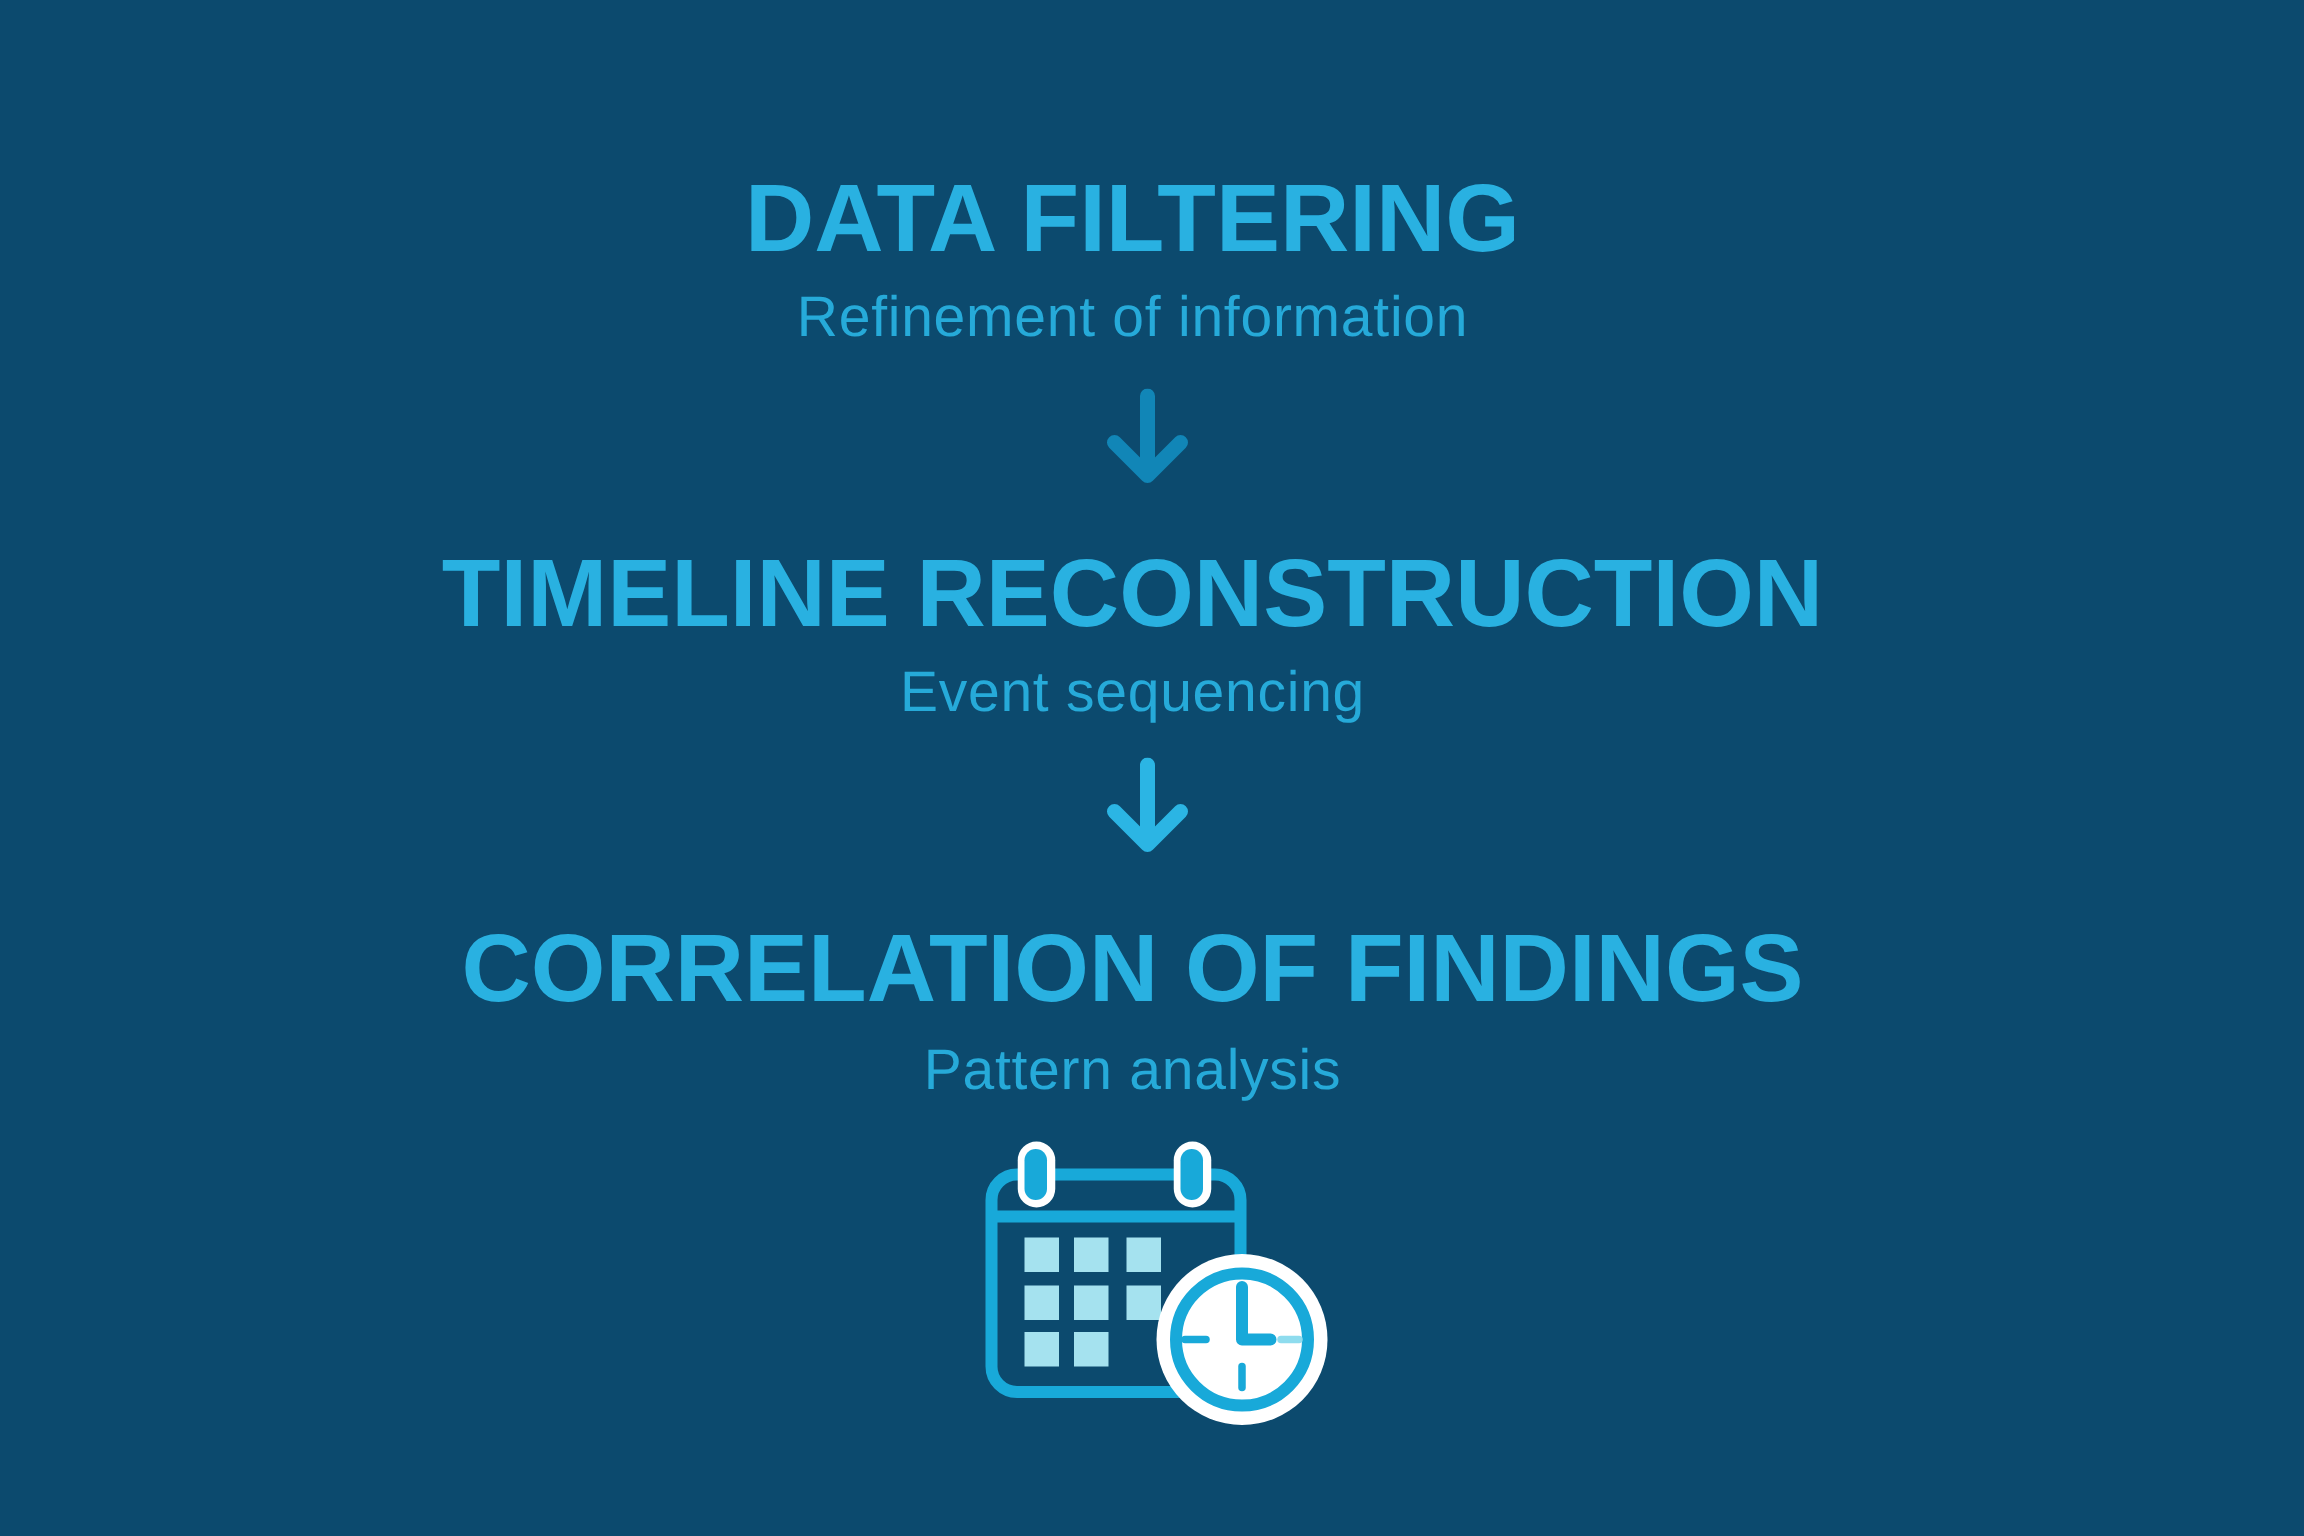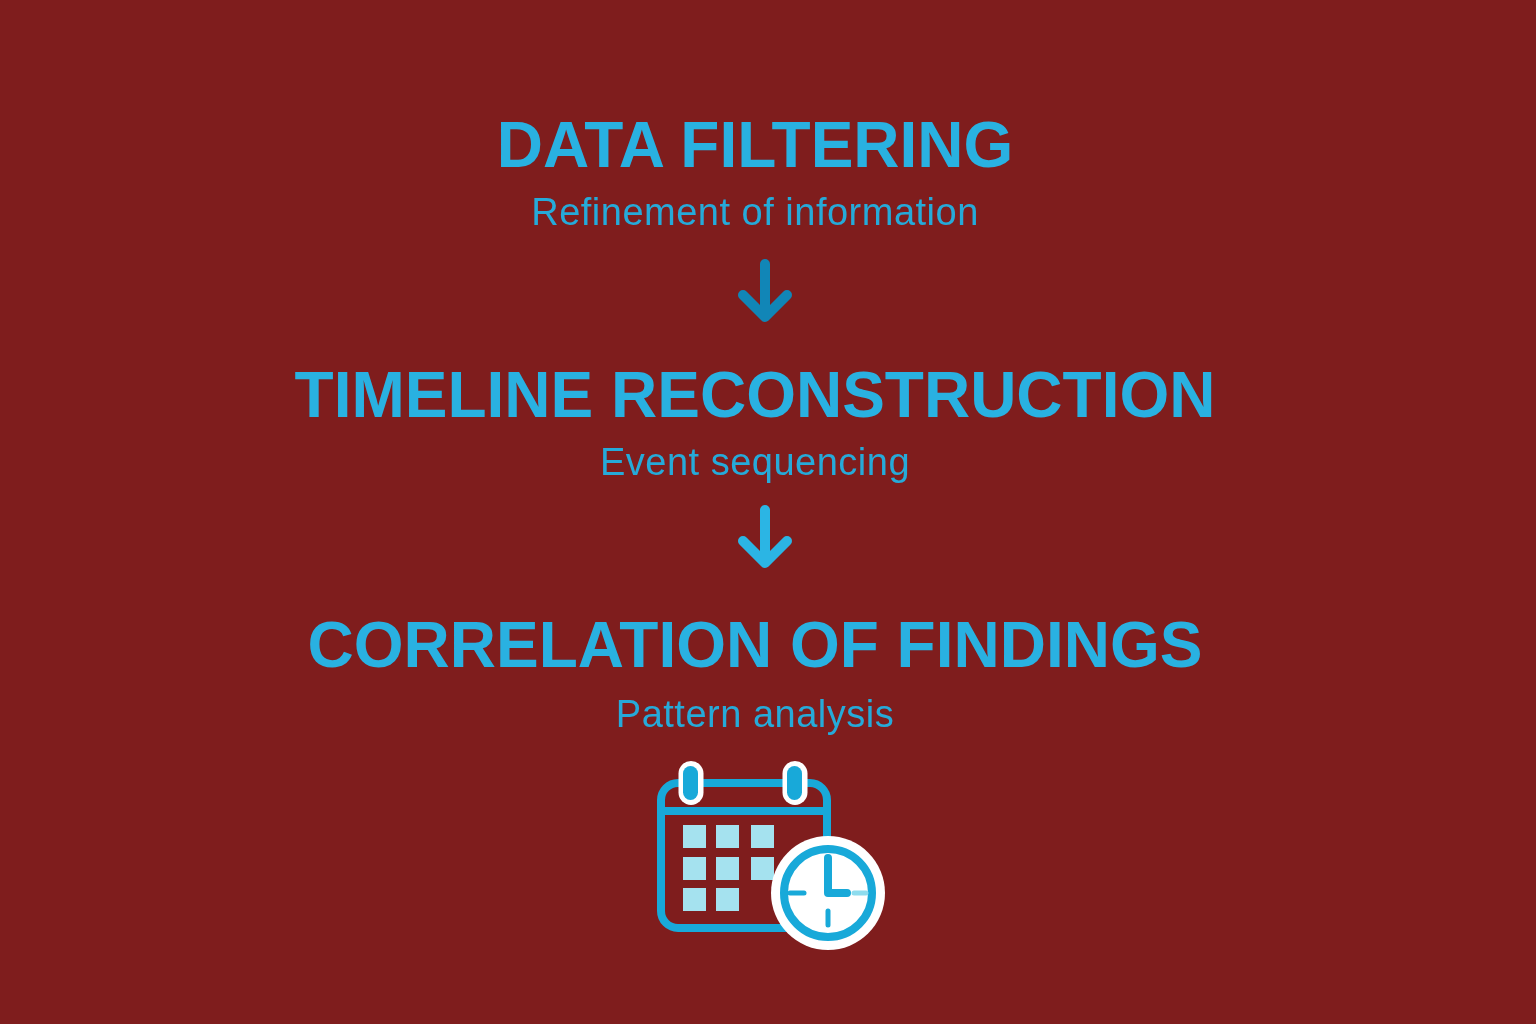--- a/index.html
+++ b/index.html
@@ -5,21 +5,21 @@
   html, body {
     margin: 0;
     padding: 0;
     background: #ffffff;
     font-family: "Liberation Sans", "DejaVu Sans", sans-serif;
   }
   .canvas {
     position: relative;
     width: 1536px;
     height: 1024px;
-    background: #7f1d1d;
+    background: #0c4a6e;
     overflow: hidden;
   }
   .step-title {
     position: absolute;
     left: -13px;
     width: 100%;
     margin: 0;
     text-align: center;
     font-size: 64px;
     font-weight: 700;

